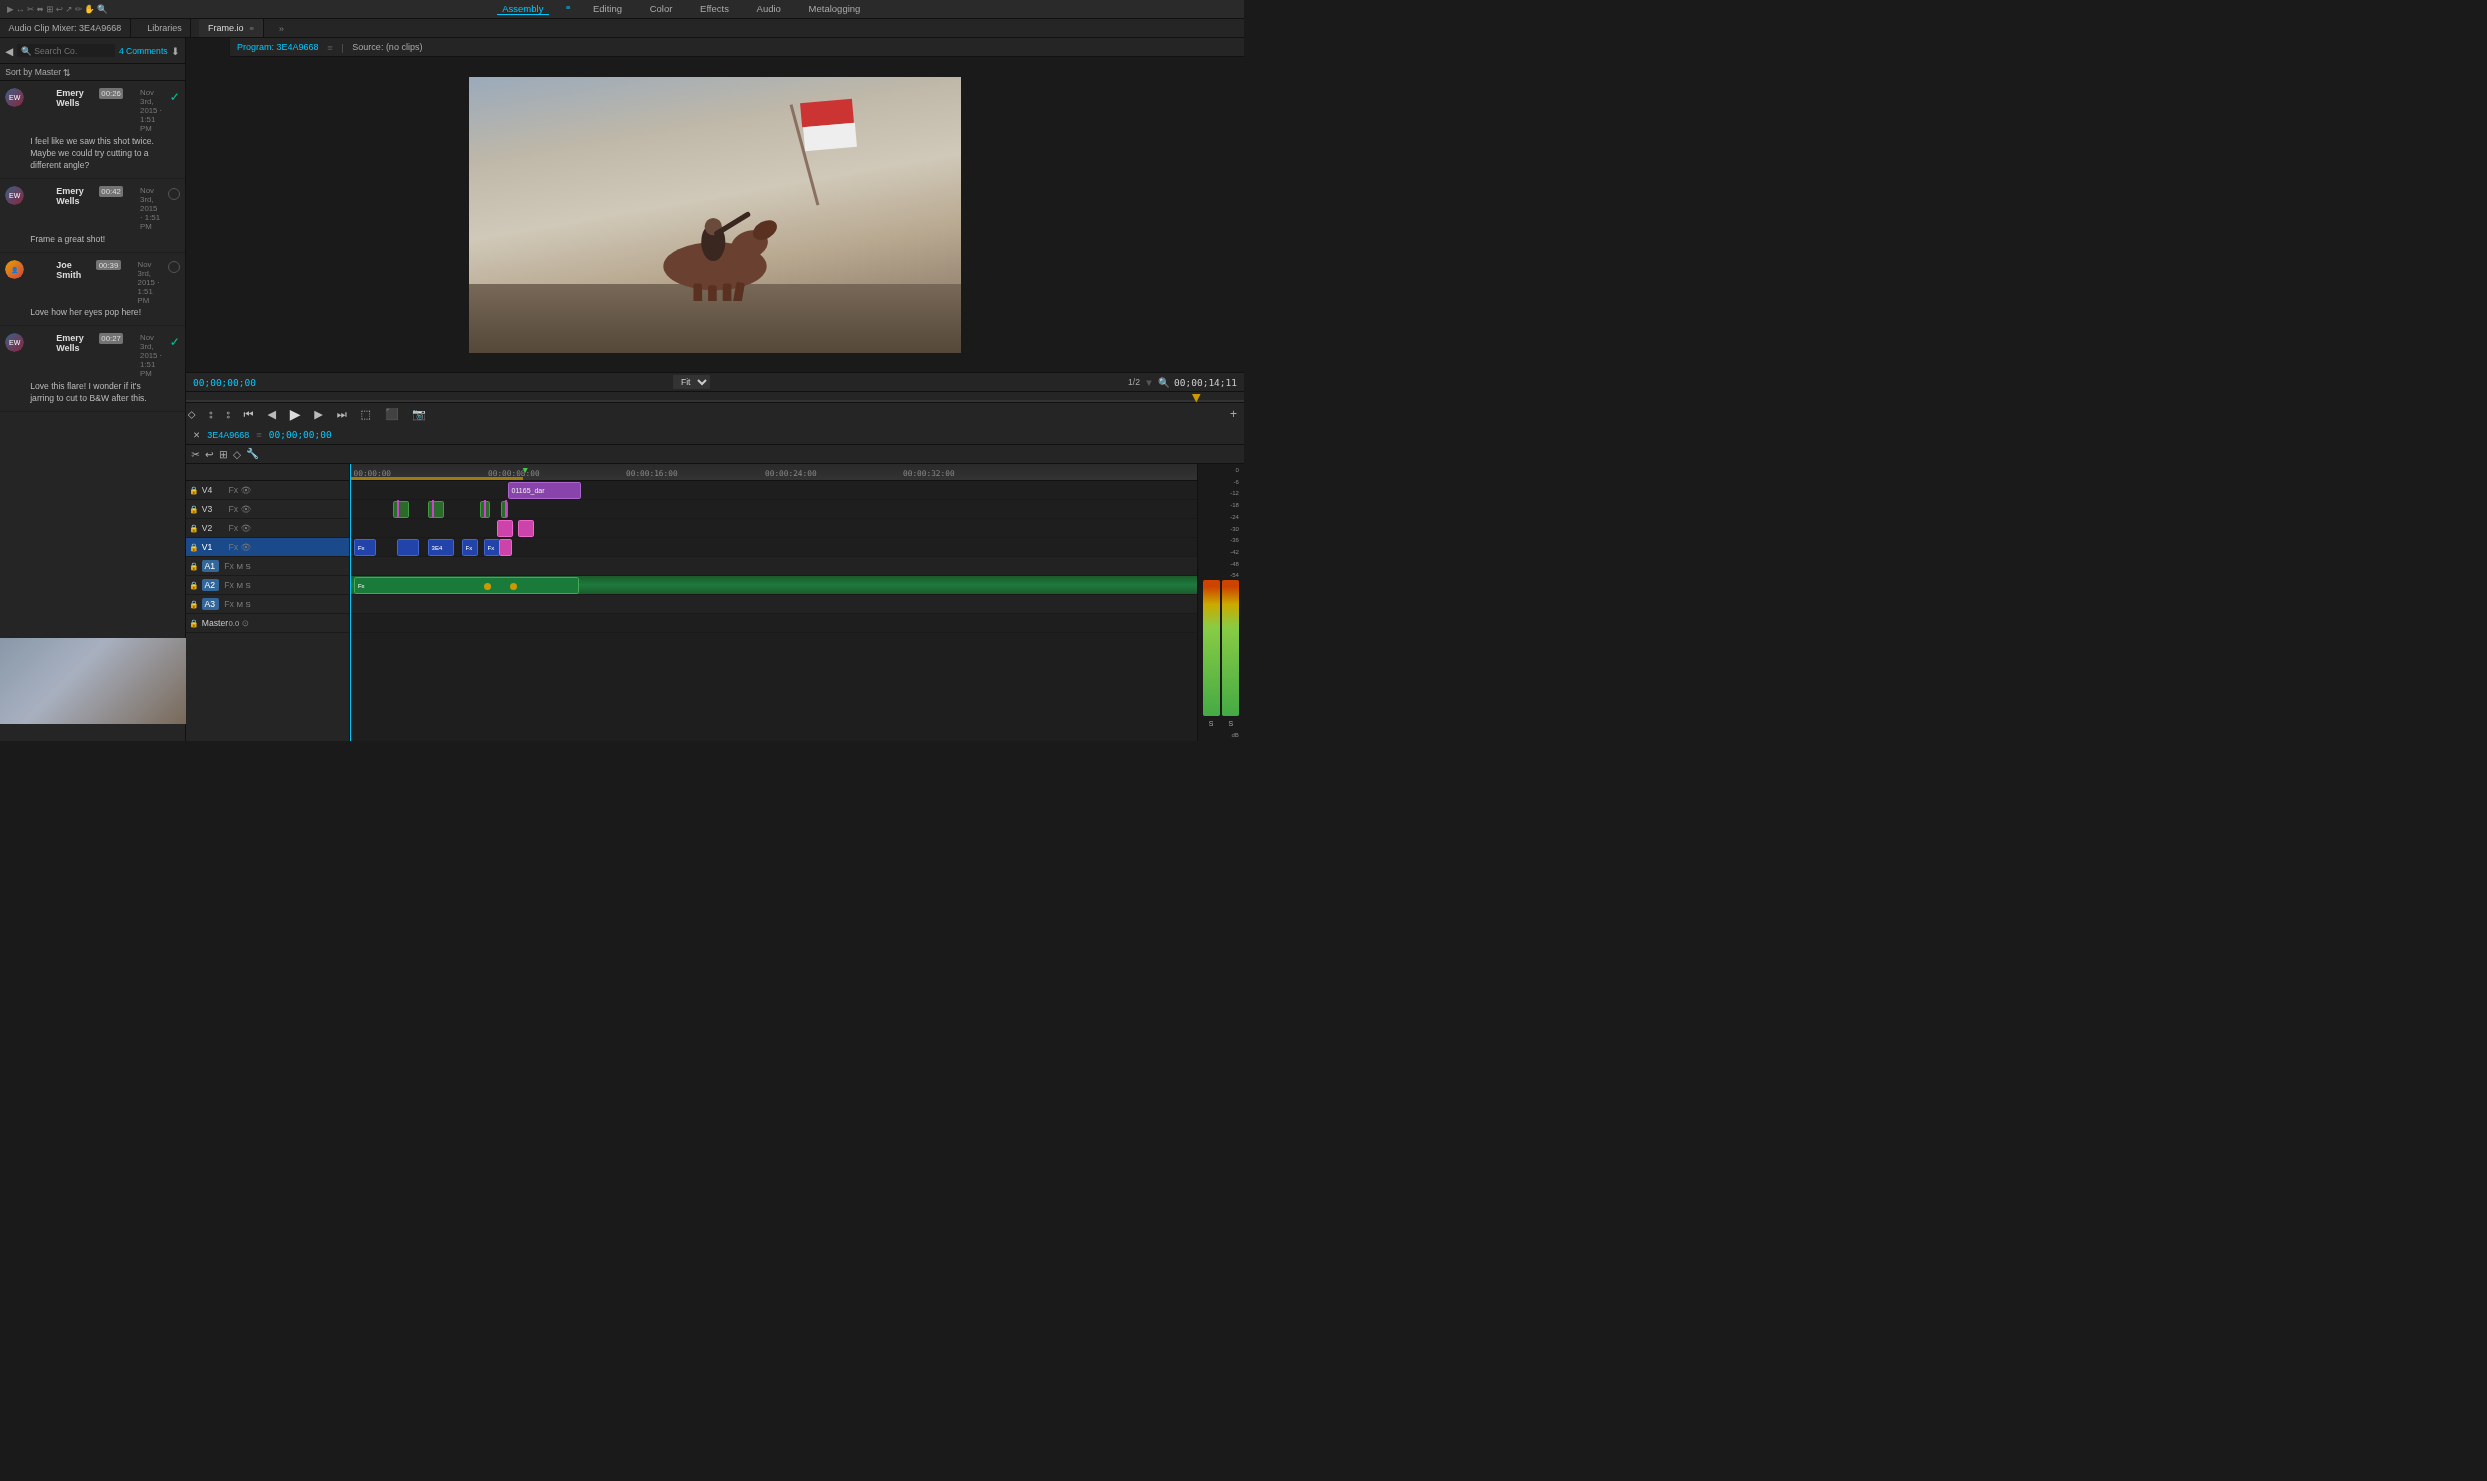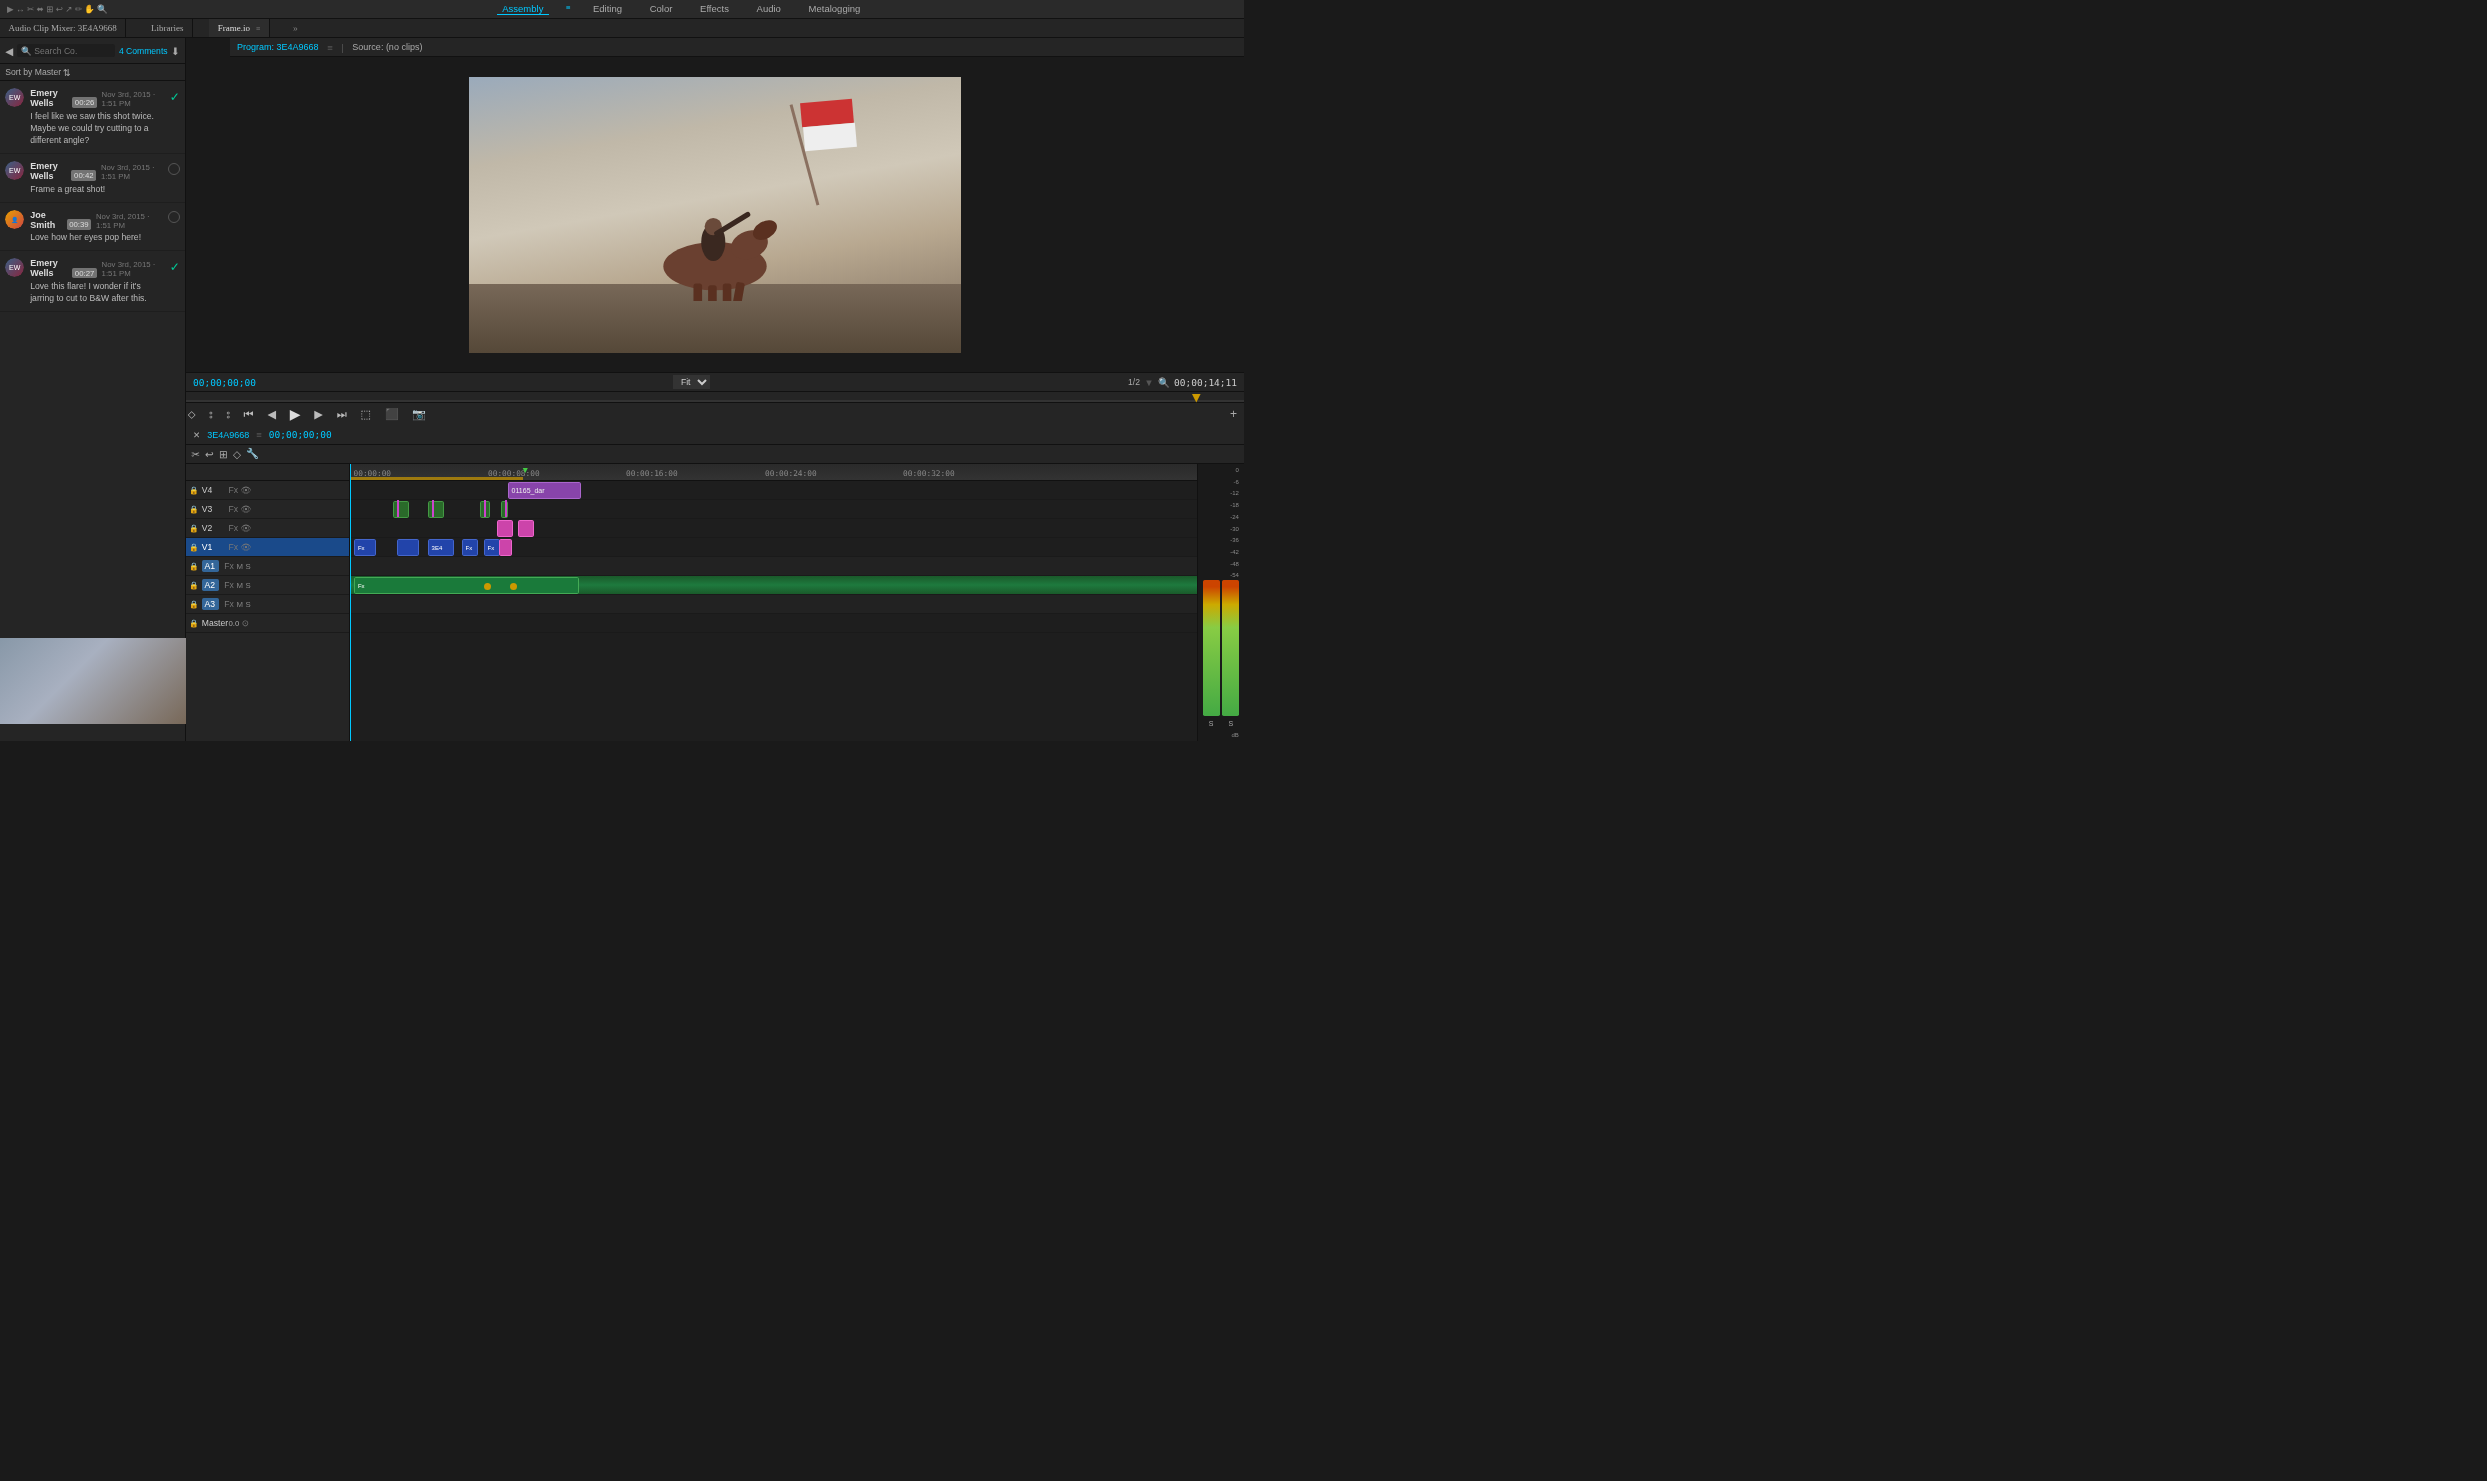--- a/index.html
+++ b/index.html
@@ -9,21 +9,21 @@
     .top-nav {
       display: flex; align-items: center; background: #2a2a2a; height: 19px;
       border-bottom: 0.9px solid #111; padding: 0 7px; gap: 17.3px;
     }
     .top-nav-item { color: #aaa; font-size: 9.5px; cursor: pointer; padding: 0 5.2px; }
     .top-nav-item.active { color: #00c8ff; border-bottom: 1.7px solid #00c8ff; }
 
     
     .tab-bar {
       display: flex; align-items: center; background: #252525; height: 19px;
-      border-bottom: 0.9px solid #111; gap: 16px; font-family: Liberation Serif, serif;
+      border-bottom: 0.9px solid #111; gap: 8px;
     }
     .tab { display: flex; align-items: center; padding: 0 8.6px; height: 100%; font-size: 9px; color: #aaa; border-right: 0.9px solid #111; cursor: pointer; gap: 4.3px; }
     .tab.active { background: #2d2d2d; color: #ddd; }
     .tab-arrow { color: #777; font-size: 7.8px; margin-left: 1.7px; }
     .tab-expand { padding: 0 7px; color: #777; cursor: pointer; }
 
     
     .main-layout { display: flex; height: calc(741px - 38px); }
 
     
@@ -37,21 +37,21 @@
     .download-btn { color: #aaa; cursor: pointer; font-size: 10.4px; }
     .sort-btn { display: flex; align-items: center; gap: 1.7px; color: #aaa; font-size: 8.6px; cursor: pointer; white-space: nowrap; }
 
     .comments-list { flex: 1; overflow-y: auto; }
     .comment-item { display: flex; padding: 7px 5.2px; border-bottom: 0.9px solid #1e1e1e; gap: 6px; cursor: pointer; }
     .avatar { width: 19px; height: 19px; border-radius: 50%; flex-shrink: 0; overflow: hidden; }
     .avatar-img { width: 100%; height: 100%; background: #555; border-radius: 50%; display: flex; align-items: center; justify-content: center; font-size: 7px; color: #fff; }
     .avatar-emery { background: linear-gradient(135deg, #3a6186, #89253e); }
     .avatar-joe { background: linear-gradient(135deg, #e8a000, #c44); display: flex; align-items: center; justify-content: center; }
     .comment-content { flex: 1; min-width: 0; }
-    .comment-header { display: flex; align-items: flex-end; gap: 3px; margin-bottom: 1.7px; }
+    .comment-header { display: flex; align-items: flex-start; gap: 15px; margin-bottom: 1.7px; margin-left: 26px; }
     .comment-author { font-size: 9px; color: #ddd; font-weight: 600; }
     .comment-timecode { background: #737373; color: #ddd; font-size: 7.8px; padding: 0.9px 2.6px; border-radius: 1.7px; }
     .comment-date { color: #777; font-size: 7.8px; margin-left: 1.7px; }
     .comment-text { font-size: 8.6px; color: #bbb; line-height: 1.4; }
     .comment-status { flex-shrink: 0; margin-top: 1.7px; }
     .check-done { color: #00c896; font-size: 12px; }
     .check-empty { width: 12px; height: 12px; border-radius: 50%; border: 1.3px solid #555; display: inline-block; }
 
     
     .right-area { flex: 1; display: flex; flex-direction: column; }

